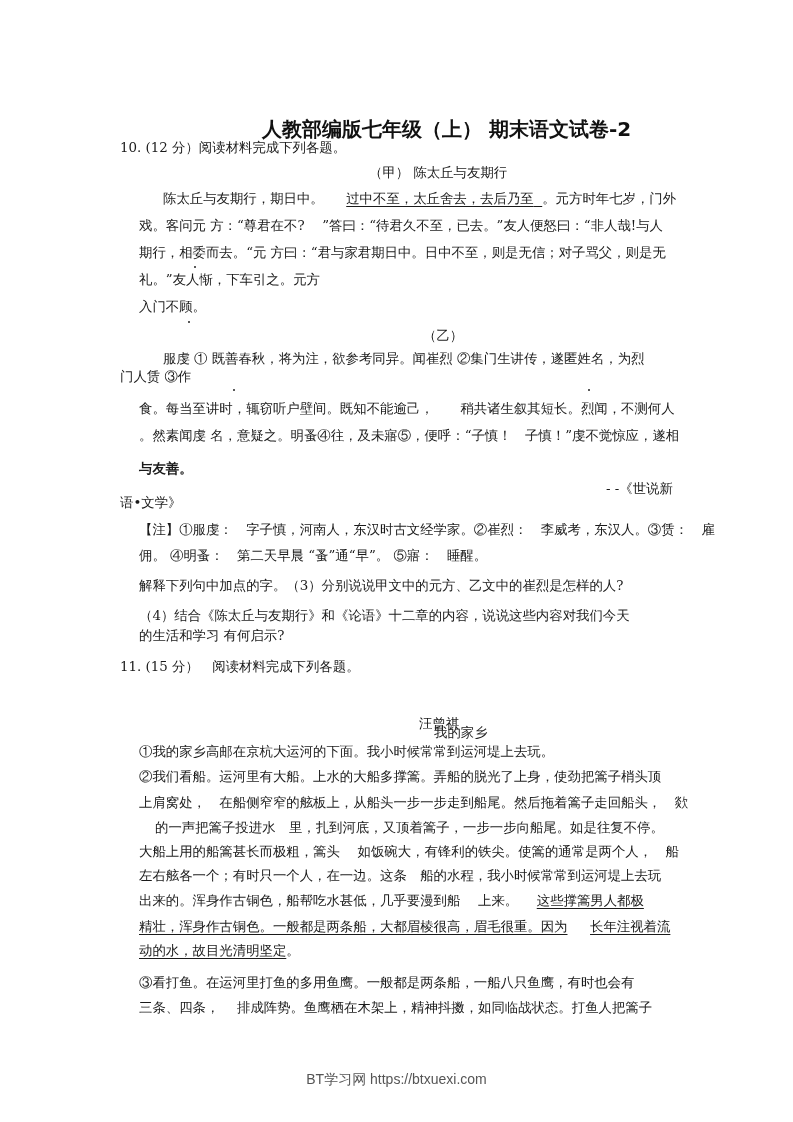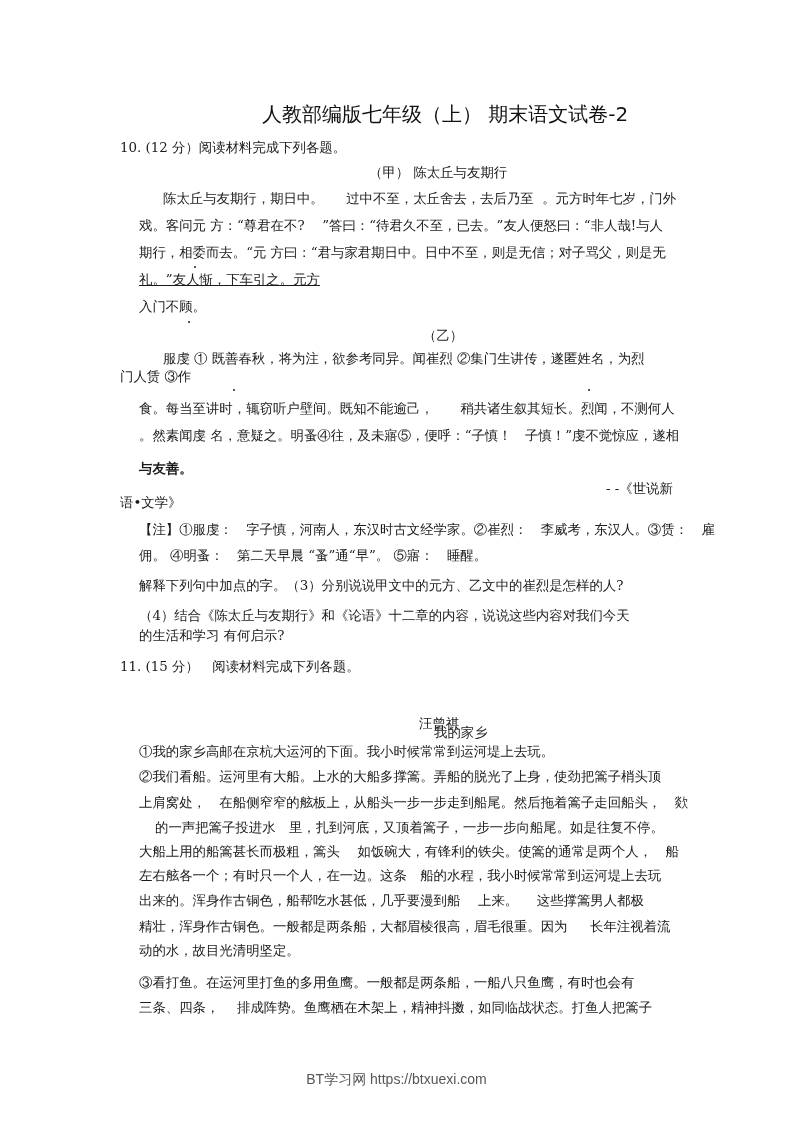--- a/index.html
+++ b/index.html
@@ -3,26 +3,26 @@
   <meta charset="utf-8">
   <style>
     html, body { margin: 0; padding: 0; background: #ffffff; }
     body {
       width: 793px; height: 1122px; position: relative; overflow: hidden;
       font-family: "DejaVu Serif", "Liberation Serif", serif;
       color: #1a1a1a;
     }
     .abs { position: absolute; white-space: nowrap; }
     .title {
-      left: 262px; top: 101px; font-size: 20px; font-weight: normal;
+      left: 262px; top: 116px; font-size: 20px; font-weight: bold;
       font-family: "DejaVu Sans", "Liberation Sans", sans-serif; letter-spacing: 0px;
       color: #111;
     }
     .t { font-size: 13.4px; line-height: 18px; }
-    .u { text-underline-offset: 3px; }
+    .u { text-decoration: underline; text-underline-offset: 3px; }
     .dot { position: absolute; width: 2px; height: 2px; background: #222; border-radius: 1px; }
     .footer {
       left: 0; width: 793px; top: 1071px; text-align: center;
       font-family: Liberation Sans, sans-serif;
       font-size: 14px; color: #555;
     }
   </style>
 </head>
 <body>
 
@@ -34,21 +34,21 @@
   <div class="abs t" style="left:369px;top:164px;">（甲） 陈太丘与友期行</div>
 
   <div class="abs t" style="left:163px;top:190px;">
     <span>陈太丘与友期行，期日中。</span>
     <span style="display:inline-block;width:14px;"></span>
     <span class="u">过中不至，太丘舍去，去后乃至</span><span class="u">&nbsp;&nbsp;</span><span>。元方时年七岁，门外</span>
   </div>
   <div class="abs t" style="left:139px;top:217px;">戏。客问元 方：“尊君在不?　 ”答曰：“待君久不至，已去。”友人便怒曰：“非人哉!与人</div>
   <div class="abs t" style="left:139px;top:244px;">期行，相委而去。“元 方曰：“君与家君期日中。日中不至，则是无信；对子骂父，则是无</div>
   <span class="dot" style="left:194px;top:266px;"></span>
-  <div class="abs t" style="left:139px;top:271px;text-decoration:underline;">礼。”友人惭，下车引之。元方</div>
+  <div class="abs t" style="left:139px;top:271px;">礼。”友人惭，下车引之。元方</div>
   <div class="abs t" style="left:139px;top:298px;">入门不顾。</div>
   <span class="dot" style="left:188px;top:321px;"></span>
 
   <div class="abs t" style="left:423px;top:327px;">（乙）</div>
   <div class="abs t" style="left:163px;top:350px;">服虔 ① 既善春秋，将为注，欲参考同异。闻崔烈 ②集门生讲传，遂匿姓名，为烈</div>
   <div class="abs t" style="left:120px;top:368px;">门人赁 ③作</div>
   <span class="dot" style="left:233px;top:389px;"></span>
   <span class="dot" style="left:588px;top:389px;"></span>
   <div class="abs t" style="left:139px;top:400px;">食。每当至讲时，辄窃听户壁间。既知不能逾己，　　稍共诸生叙其短长。烈闻，不测何人</div>
   <div class="abs t" style="left:139px;top:427px;">。然素闻虔 名，意疑之。明蚤④往，及未寤⑤，便呼：“子慎！　子慎！”虔不觉惊应，遂相</div>

